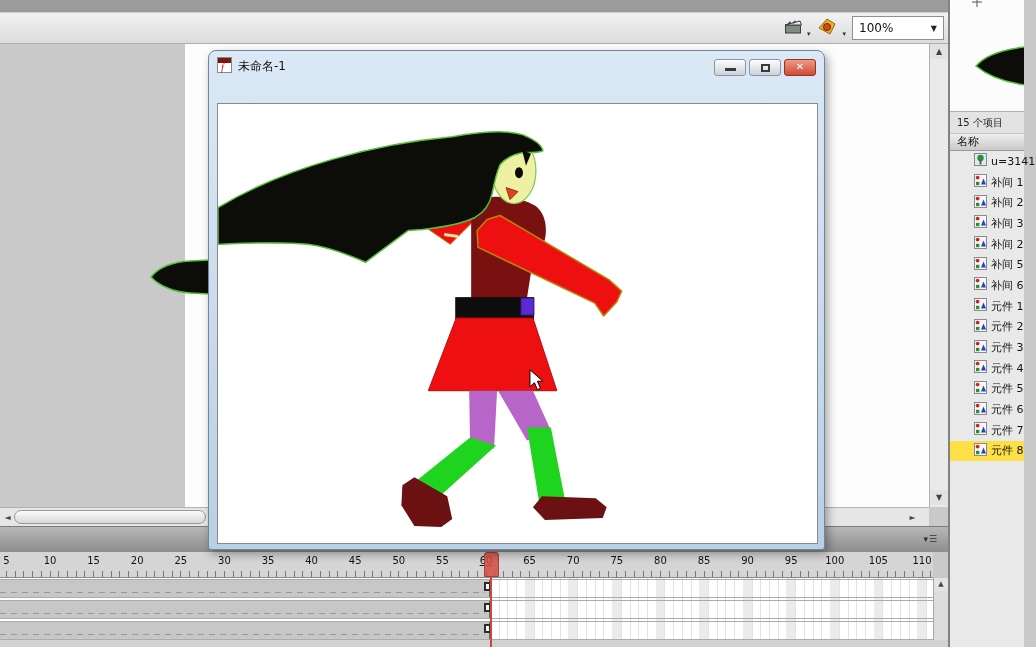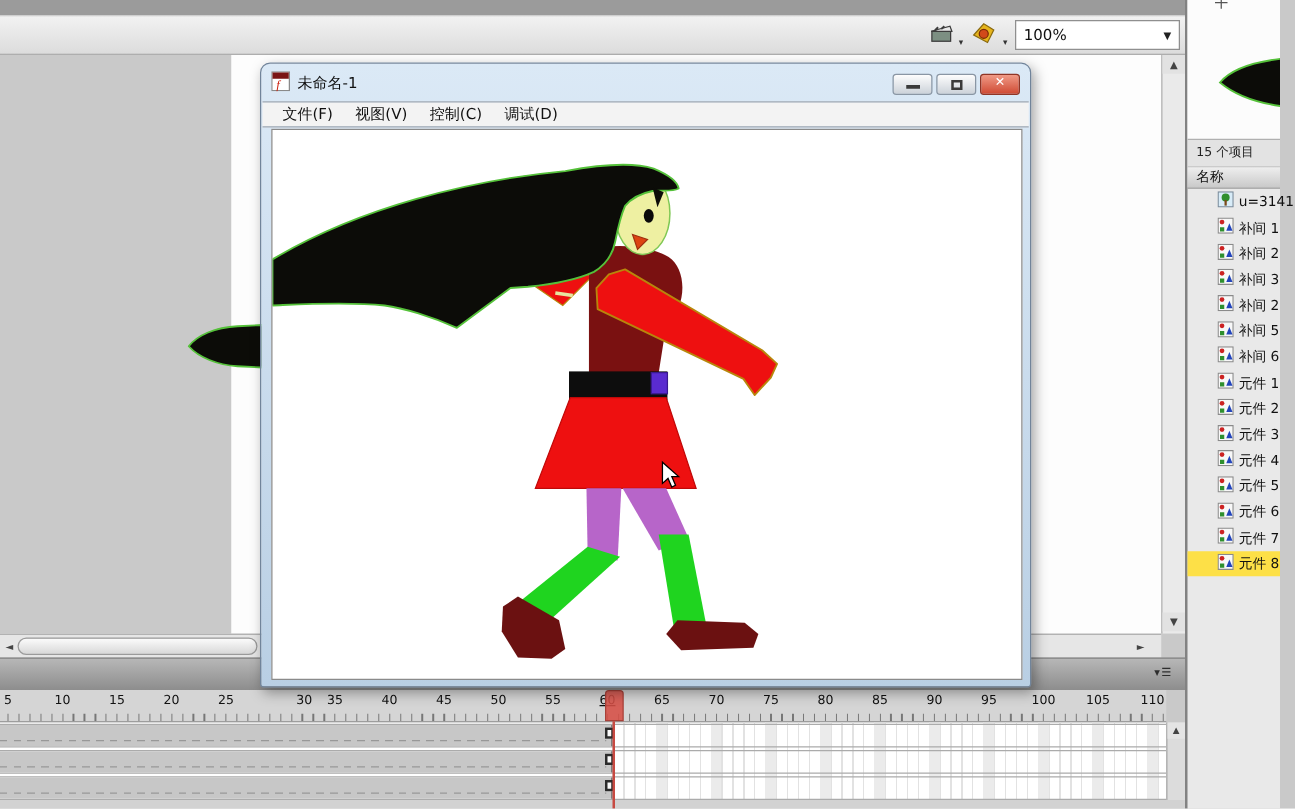--- a/index.html
+++ b/index.html
@@ -4,21 +4,21 @@
 <style>
   * { margin:0; padding:0; box-sizing:border-box; }
   html,body { width:1036px; height:647px; overflow:hidden; }
   body { font-family:"DejaVu Sans","Liberation Sans",sans-serif; font-size:12px; color:#1a1a1a; }
   #app { position:relative; width:1036px; height:647px; background:#c9c9c9; overflow:hidden; }
 
   
   .top-strip { position:absolute; left:0; top:0; width:948px; height:13px; background:#9b9b9b; border-bottom:1px solid #cfcfcf; }
   .edit-bar { position:absolute; left:0; top:13px; width:948px; height:31px; background:linear-gradient(#f2f2f2,#dcdcdc); border-bottom:1px solid #aeaeae; display:flex; align-items:center; justify-content:flex-end; padding-right:4px; gap:4px; }
   .mini-caret { font-size:7px; color:#333; align-self:flex-end; margin:0 2px 5px 0; }
-  .zoom-combo { width:132px; height:24px; background:#fff; border:1px solid #8f8f8f; display:flex; align-items:center; justify-content:space-between; padding:0 6px; }
+  .zoom-combo { width:92px; height:24px; background:#fff; border:1px solid #8f8f8f; display:flex; align-items:center; justify-content:space-between; padding:0 6px; }
   .zoom-combo .val { font-size:12px; color:#111; }
   .zoom-combo .arr { font-size:8px; color:#222; }
 
   
   .work-area { position:absolute; left:0; top:44px; width:948px; height:463px; background:#c9c9c9; overflow:hidden; }
   .stage-white { position:absolute; left:185px; top:0; width:744px; height:463px; background:#fdfdfd; }
   .stage-hair { position:absolute; left:150px; top:212px; }
   .v-scroll { position:absolute; left:929px; top:0; width:19px; height:463px; background:#eaeaea; border-left:1px solid #b2b2b2; }
   .v-scroll .sb-btn { position:absolute; left:0; width:18px; height:15px; color:#444; font-size:8px; text-align:center; line-height:15px; background:#e2e2e2; }
   .v-scroll .up { top:0; } .v-scroll .down { bottom:2px; }
@@ -128,21 +128,21 @@
   <div class="tl-bar">
     <span class="tl-menu-icon">▾☰</span>
   </div>
   <div class="ruler">
     <div id="ruler-nums">
         <span class="tl-num" style="left: 6.4px;">5</span>
         <span class="tl-num" style="left: 50px;">10</span>
         <span class="tl-num" style="left: 93.6px;">15</span>
         <span class="tl-num" style="left: 137.2px;">20</span>
         <span class="tl-num" style="left: 180.8px;">25</span>
-        <span class="tl-num" style="left: 224.4px; margin-left: 19px;">30</span>
+        <span class="tl-num" style="left: 224.4px;">30</span>
         <span class="tl-num" style="left: 268px;">35</span>
         <span class="tl-num" style="left: 311.6px;">40</span>
         <span class="tl-num" style="left: 355.2px;">45</span>
         <span class="tl-num" style="left: 398.8px;">50</span>
         <span class="tl-num" style="left: 442.4px;">55</span>
         <span class="tl-num" style="left: 486px; text-decoration: underline;">60</span>
         <span class="tl-num" style="left: 529.6px;">65</span>
         <span class="tl-num" style="left: 573.2px;">70</span>
         <span class="tl-num" style="left: 616.8px;">75</span>
         <span class="tl-num" style="left: 660.4px;">80</span>
@@ -340,26 +340,20 @@
             <div class="glyph-min"></div>
           </div>
         <div class="win-btn">
             <div class="glyph-restore"></div>
           </div>
         <div class="win-btn close">
             <div class="glyph-close">✕</div>
           </div>
       </div>
     </div>
-    <div class="menubar">
-      <span class="menu-item">文件(F)</span>
-      <span class="menu-item">视图(V)</span>
-      <span class="menu-item">控制(C)</span>
-      <span class="menu-item">调试(D)</span>
-    </div>
     <div class="pw-content">
       <svg viewBox="0 0 601 441" preserveAspectRatio="none">
 
         <polygon points="140,57 170,63 256,118 233,141 136,74" fill="#ee1010" stroke="#b8860b" stroke-width="1"></polygon>
 
         <line x1="227" y1="131" x2="241" y2="133" stroke="#e6e6a0" stroke-width="3"></line>
 
         <path d="M254,97 L254,195 L310,195 L316,157 C333,142 333,112 318,102 C303,93 273,90 254,97 Z" fill="#7a1111"></path>
 
         <ellipse cx="297" cy="67" rx="22" ry="33" fill="#eef0a2" stroke="#80c855" stroke-width="1.2"></ellipse>

